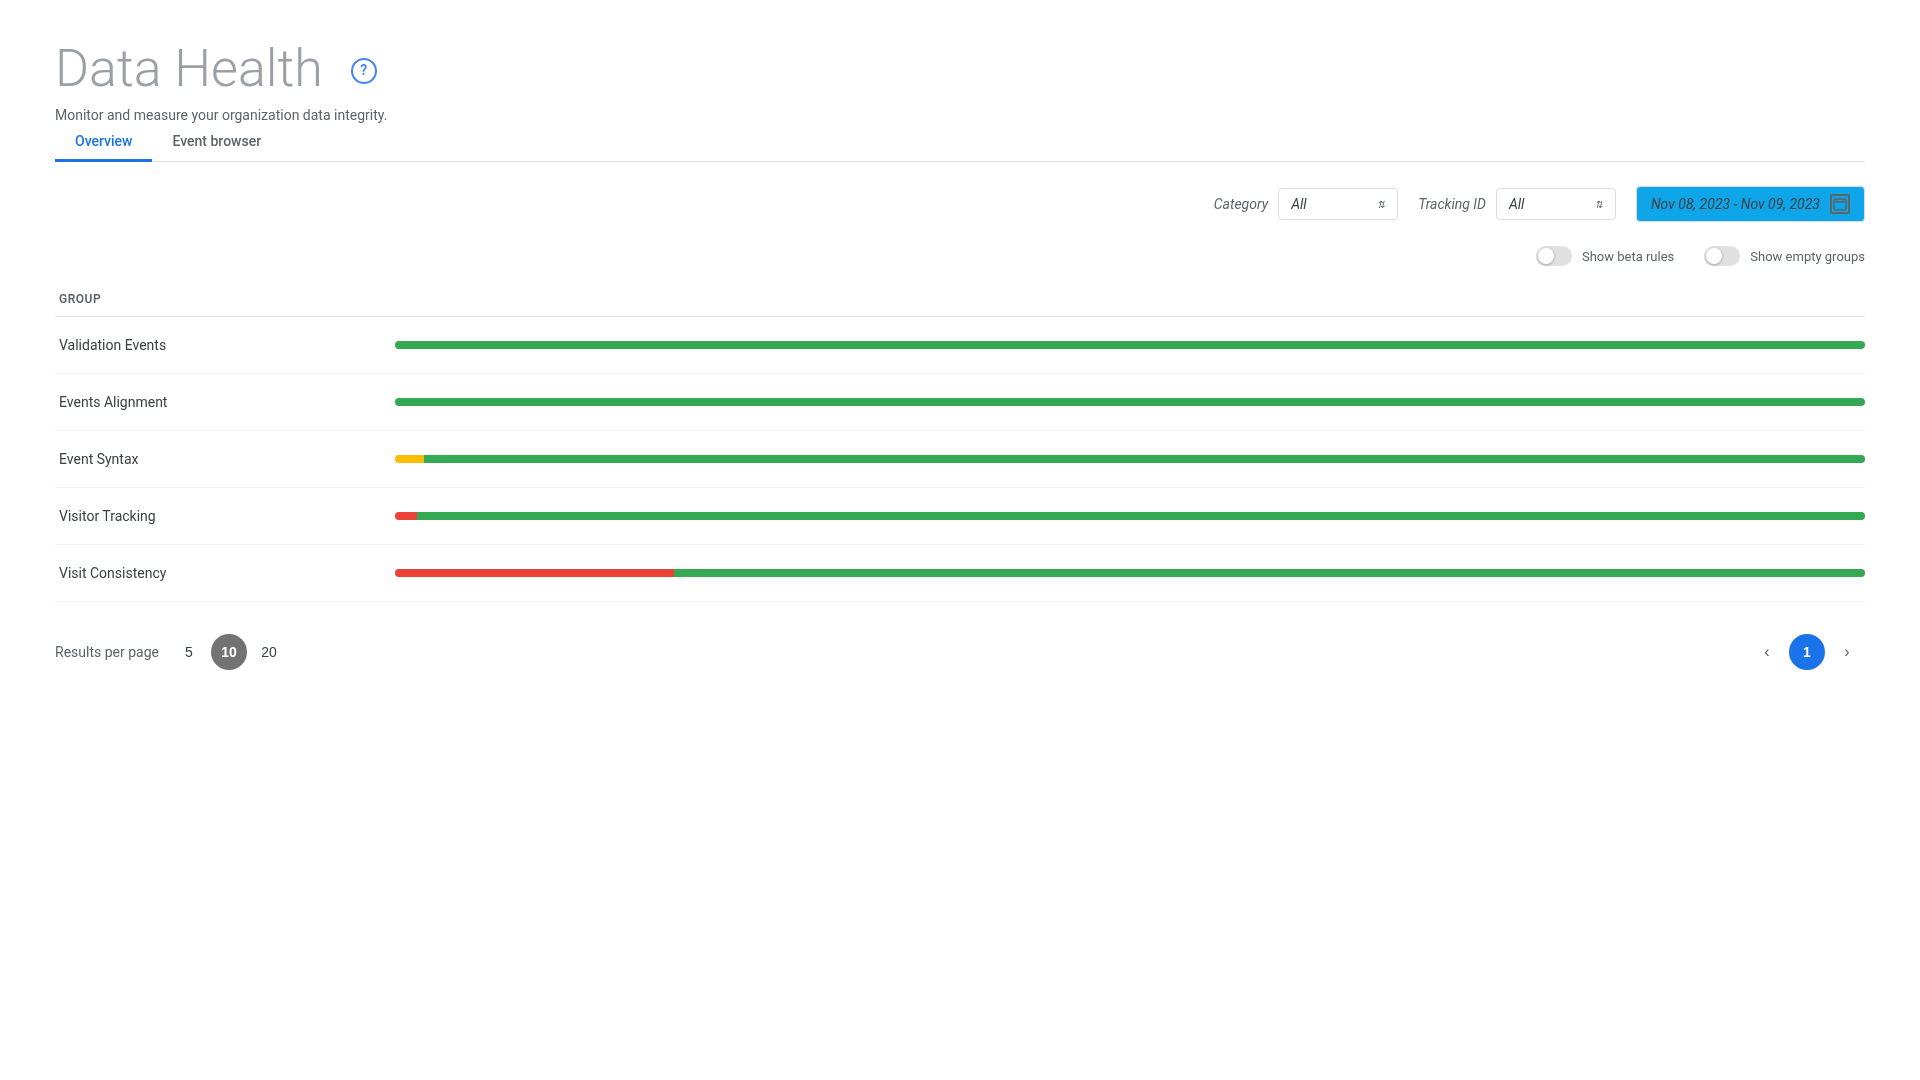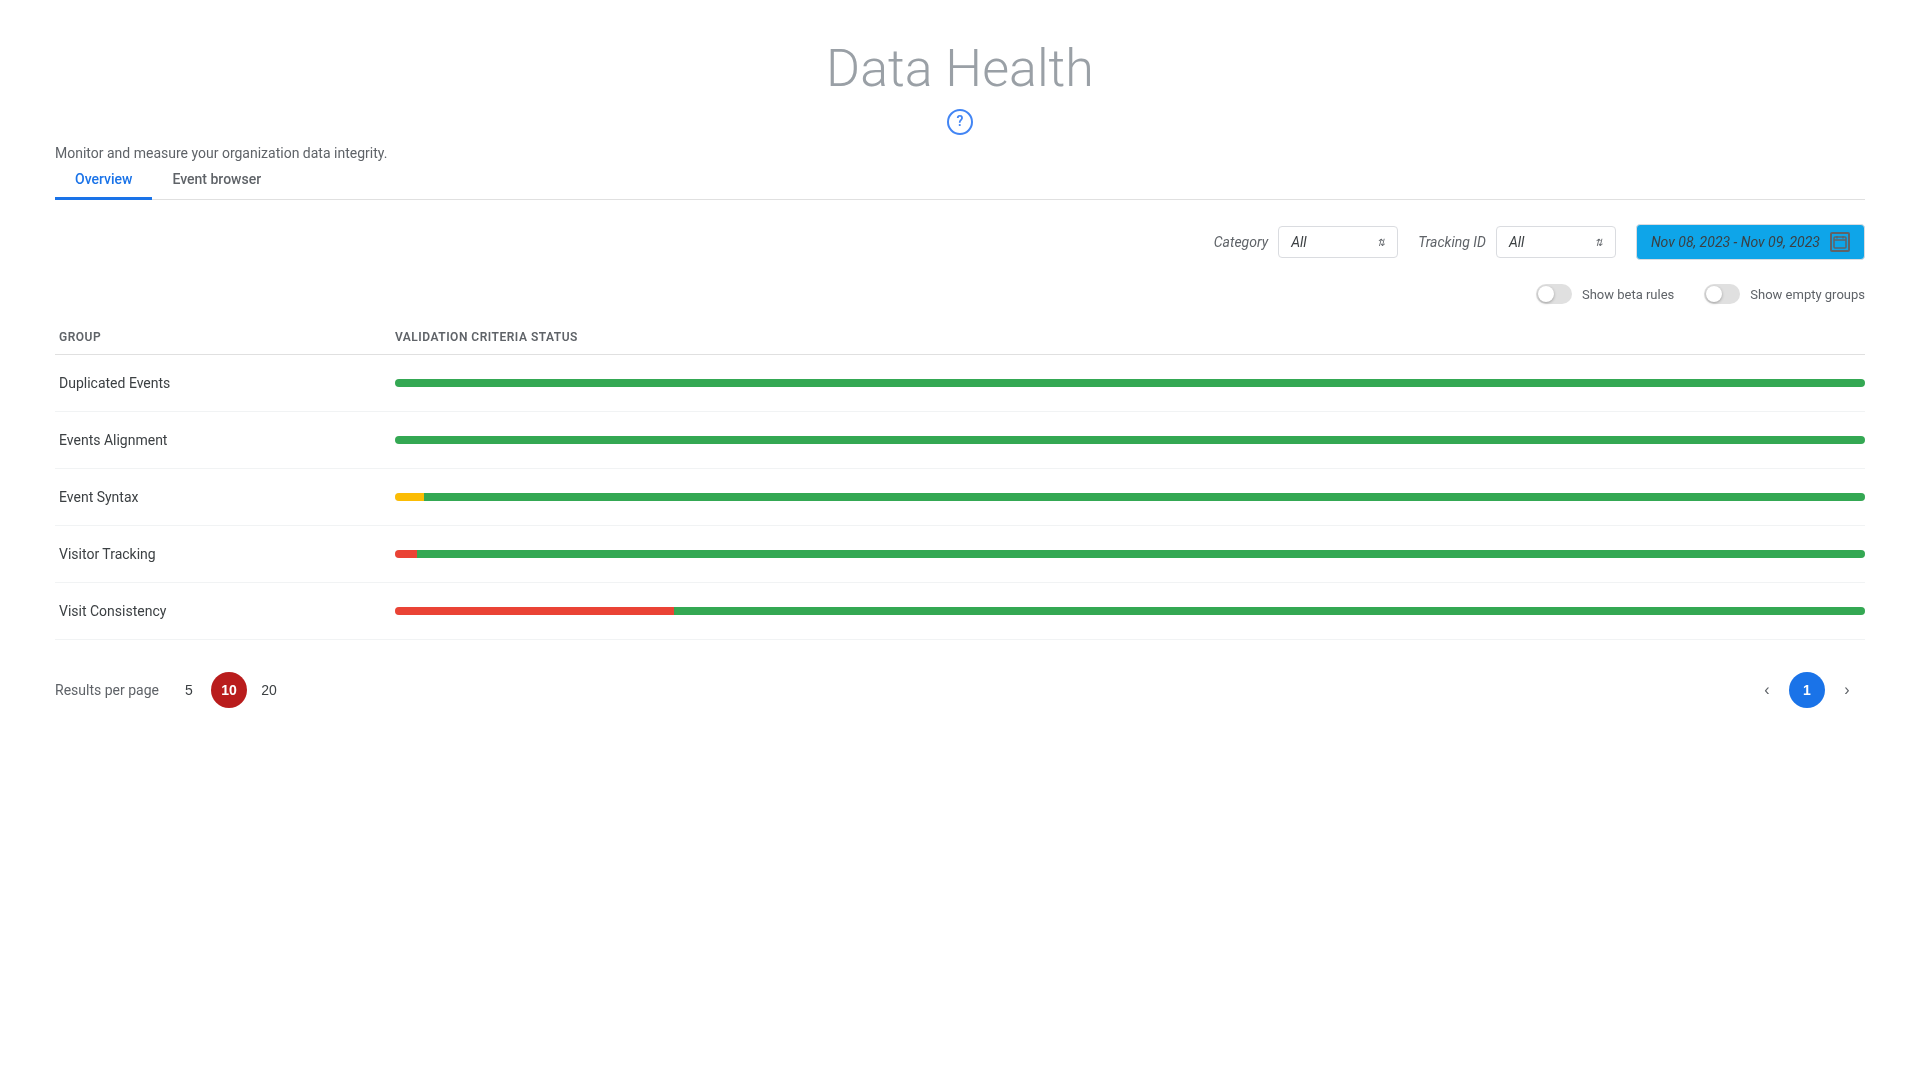--- a/index.html
+++ b/index.html
@@ -13,23 +13,22 @@
     }
     .page-container {
       padding: 40px 55px 40px 55px;
     }
     .page-title {
       font-size: 52px;
       font-weight: 300;
       color: #9aa0a6;
       display: flex;
       align-items: center;
-      gap: 8px;
+      gap: 28px;
       line-height: 1.1;
-      flex-direction: column;
     }
     .help-icon {
       display: inline-flex;
       align-items: center;
       justify-content: center;
       width: 26px;
       height: 26px;
       border-radius: 50%;
       border: 2px solid #4285f4;
       color: #4285f4;
@@ -228,21 +227,21 @@
       display: flex;
       align-items: center;
       justify-content: center;
       font-size: 14px;
       cursor: pointer;
       color: #3c4043;
       background: transparent;
       border: none;
     }
     .per-page-btn.active {
-      background: #b91c1c;
+      background: #737373;
       color: #fff;
       font-weight: 600;
     }
     .page-controls {
       display: flex;
       align-items: center;
       gap: 4px;
     }
     .page-nav-btn {
       width: 36px;
@@ -323,26 +322,25 @@
     </div>
     <div class="toggle-group">
       <div class="toggle"></div>
       <span class="toggle-label">Show empty groups</span>
     </div>
   </div>
 
   <div>
     <div class="table-header">
       <div class="col-group">Group</div>
-      <div class="col-status">Validation criteria status</div>
     </div>
 
     <div id="table-body">
         <div class="table-row">
-          <div class="row-group-name">Duplicated Events</div>
+          <div class="row-group-name">Validation Events</div>
           <div class="row-bar-container">
             <div class="bar-green" style="width: 100%;"></div>
           </div>
         </div>
         <div class="table-row">
           <div class="row-group-name">Events Alignment</div>
           <div class="row-bar-container">
             <div class="bar-green" style="width: 100%;"></div>
           </div>
         </div>

